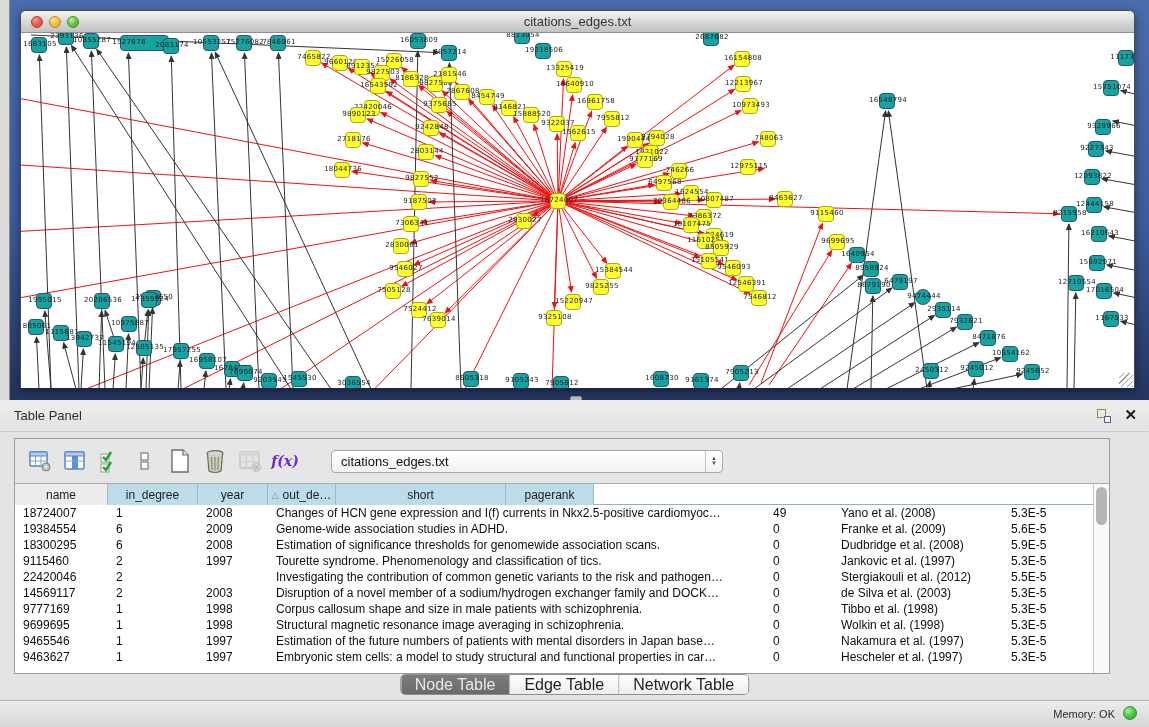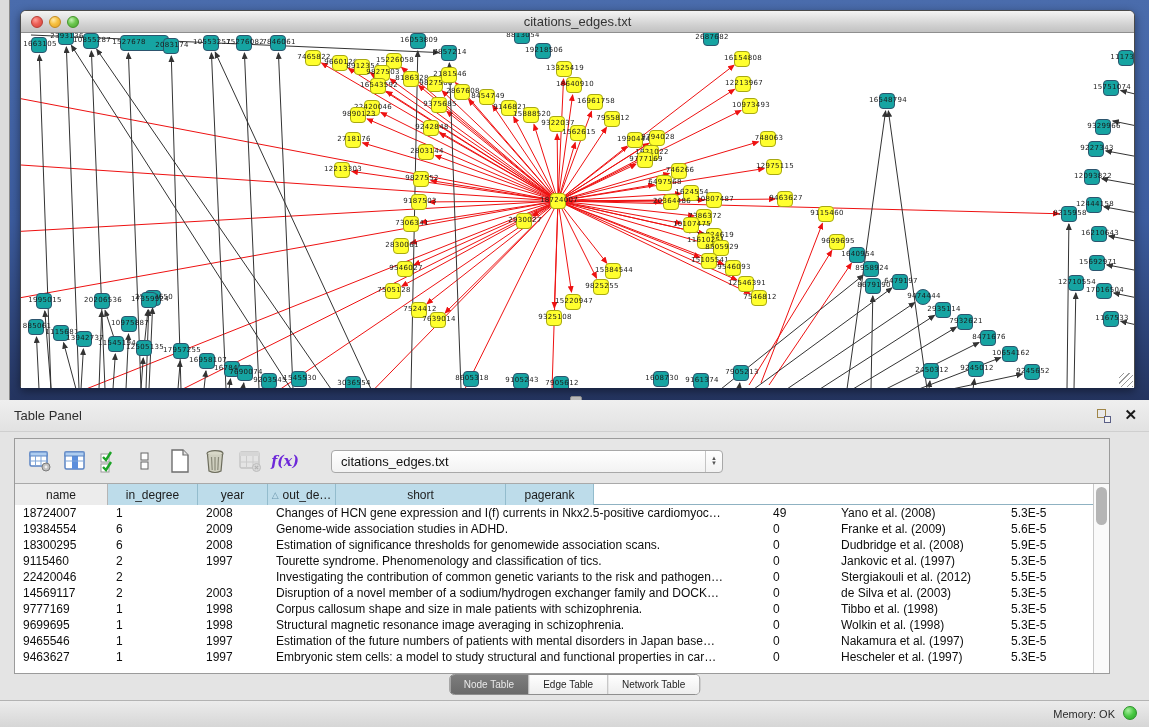--- a/index.html
+++ b/index.html
@@ -73,21 +73,21 @@
   .tr { display:flex; height:16px; }
   .td { font-size:12px; color:#0d0d0d; padding-left:8px; white-space:nowrap; overflow:hidden;
         display:flex; align-items:center; }
   #vscroll { position:absolute; right:0; top:45px; bottom:0; width:16px; background:#fafafa;
              border-left:1px solid #c9c9c9; }
   #vthumb { position:absolute; left:2px; top:3px; width:11px; height:38px; background:#b5b5b5;
             border-radius:6px; cursor:pointer; }
 
   #tabs { position:absolute; left:50%; transform:translateX(-50%); top:242px; height:21px;
           display:flex; border:1px solid #8e8e8e; border-radius:5px; overflow:hidden; background:#fff; }
-  .tab { padding:0 14px; font-size:10px; display:flex; align-items:center; cursor:pointer;
+  .tab { padding:0 14px; font-size:16px; display:flex; align-items:center; cursor:pointer;
          color:#1e1e1e; background:linear-gradient(180deg,#ffffff,#eeeeee); border-left:1px solid #b5b5b5; }
   .tab:first-child { border-left:none; }
   .tab.selected { background:linear-gradient(180deg,#7d7d7d,#6a6a6a); color:#e9e9e9; }
 
   
   #status-bar { position:absolute; left:0; top:700px; width:1149px; height:27px;
       background:linear-gradient(180deg,#ececec,#d6d6d6); border-top:1px solid #b3b3b3; }
   #memory-label { position:absolute; right:34px; top:7px; font-size:11px; color:#2b2b2b; }
   #memory-dot { position:absolute; right:12px; top:5px; width:14px; height:14px; border-radius:50%;
       background:radial-gradient(circle at 35% 30%,#a8ef9e,#49c843 50%,#2ea42c); border:1px solid #2a9128; }
@@ -313,21 +313,21 @@
             <div class="gnode y" style="left: 324px; top: 99px;">
               <span class="nlabel">2718176</span>
             </div>
             <div class="gnode y" style="left: 402px; top: 87px;">
               <span class="nlabel">9242848</span>
             </div>
             <div class="gnode y" style="left: 397px; top: 111px;">
               <span class="nlabel">2803144</span>
             </div>
             <div class="gnode y" style="left: 313px; top: 129px;">
-              <span class="nlabel">12213303</span>
+              <span class="nlabel">18044736</span>
             </div>
             <div class="gnode y" style="left: 392px; top: 138px;">
               <span class="nlabel">9827552</span>
             </div>
             <div class="gnode y" style="left: 502px; top: 74px;">
               <span class="nlabel">15888520</span>
             </div>
             <div class="gnode y" style="left: 528px; top: 83px;">
               <span class="nlabel">9322037</span>
             </div>
@@ -378,21 +378,21 @@
             </div>
             <div class="gnode y" style="left: 713px; top: 18px;">
               <span class="nlabel">16154808</span>
             </div>
             <div class="gnode y" style="left: 721px; top: 65px;">
               <span class="nlabel">10973493</span>
             </div>
             <div class="gnode y" style="left: 739px; top: 98px;">
               <span class="nlabel">748063</span>
             </div>
-            <div class="gnode y" style="left: 745px; top: 126px;">
+            <div class="gnode y" style="left: 719px; top: 126px;">
               <span class="nlabel">12975115</span>
             </div>
             <div class="gnode y" style="left: 756px; top: 158px;">
               <span class="nlabel">9463627</span>
             </div>
             <div class="gnode y" style="left: 675px; top: 176px;">
               <span class="nlabel">7386372</span>
             </div>
             <div class="gnode y" style="left: 685px; top: 195px;">
               <span class="nlabel">15724619</span>

